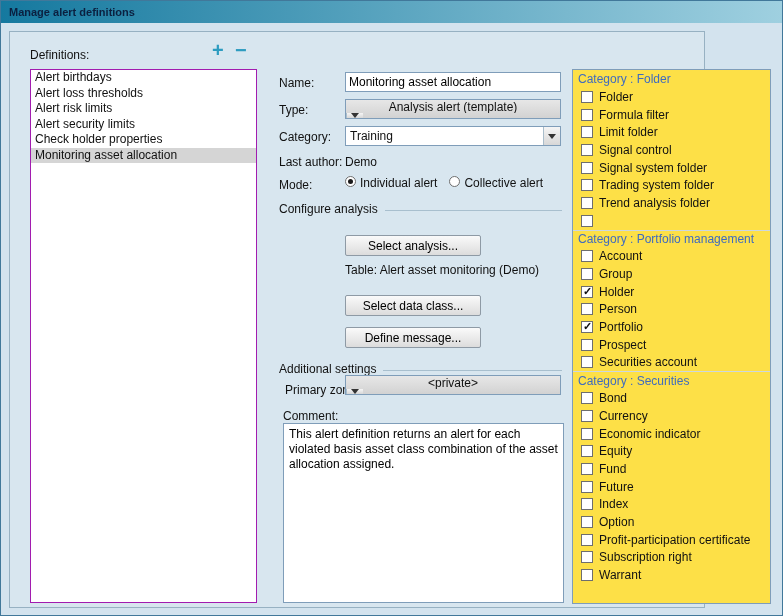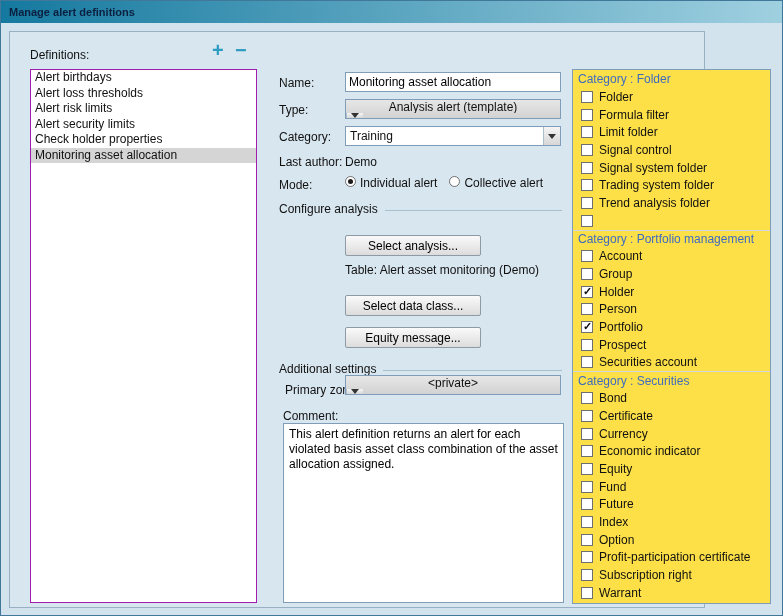--- a/index.html
+++ b/index.html
@@ -112,21 +112,21 @@
     </div>
 
     <div class="group-heading" style="left:269px; top:170px; width:283px;">
       <span>Configure analysis</span>
       <span class="rule"></span>
     </div>
 
     <button class="btn" style="left:335px; top:203px; width:136px; height:21px;">Select analysis...</button>
     <span class="lbl" style="left:335px; top:231px;">Table: Alert asset monitoring (Demo)</span>
     <button class="btn" style="left:335px; top:263px; width:136px; height:21px;">Select data class...</button>
-    <button class="btn" style="left:335px; top:295px; width:136px; height:21px;">Equity message...</button>
+    <button class="btn" style="left:335px; top:295px; width:136px; height:21px;">Define message...</button>
 
     <div class="group-heading" style="left:269px; top:330px; width:283px;">
       <span>Additional settings</span>
       <span class="rule"></span>
     </div>
 
     <span class="lbl" style="left:275px; top:351px;">Primary zone:</span>
     <div class="combo gray" style="left:335px; top:343px; width:216px; height:20px;">
       <span class="combo-text">&lt;private&gt;</span>
       <span class="combo-btn">
@@ -199,24 +199,20 @@
           <span class="checkbox"></span>
           <span>Securities account</span>
         </div>
         <div class="cat-header bordered">Category : Securities</div>
         <div class="cat-row">
           <span class="checkbox"></span>
           <span>Bond</span>
         </div>
         <div class="cat-row">
           <span class="checkbox"></span>
-          <span>Certificate</span>
-        </div>
-        <div class="cat-row">
-          <span class="checkbox"></span>
           <span>Currency</span>
         </div>
         <div class="cat-row">
           <span class="checkbox"></span>
           <span>Economic indicator</span>
         </div>
         <div class="cat-row">
           <span class="checkbox"></span>
           <span>Equity</span>
         </div>

